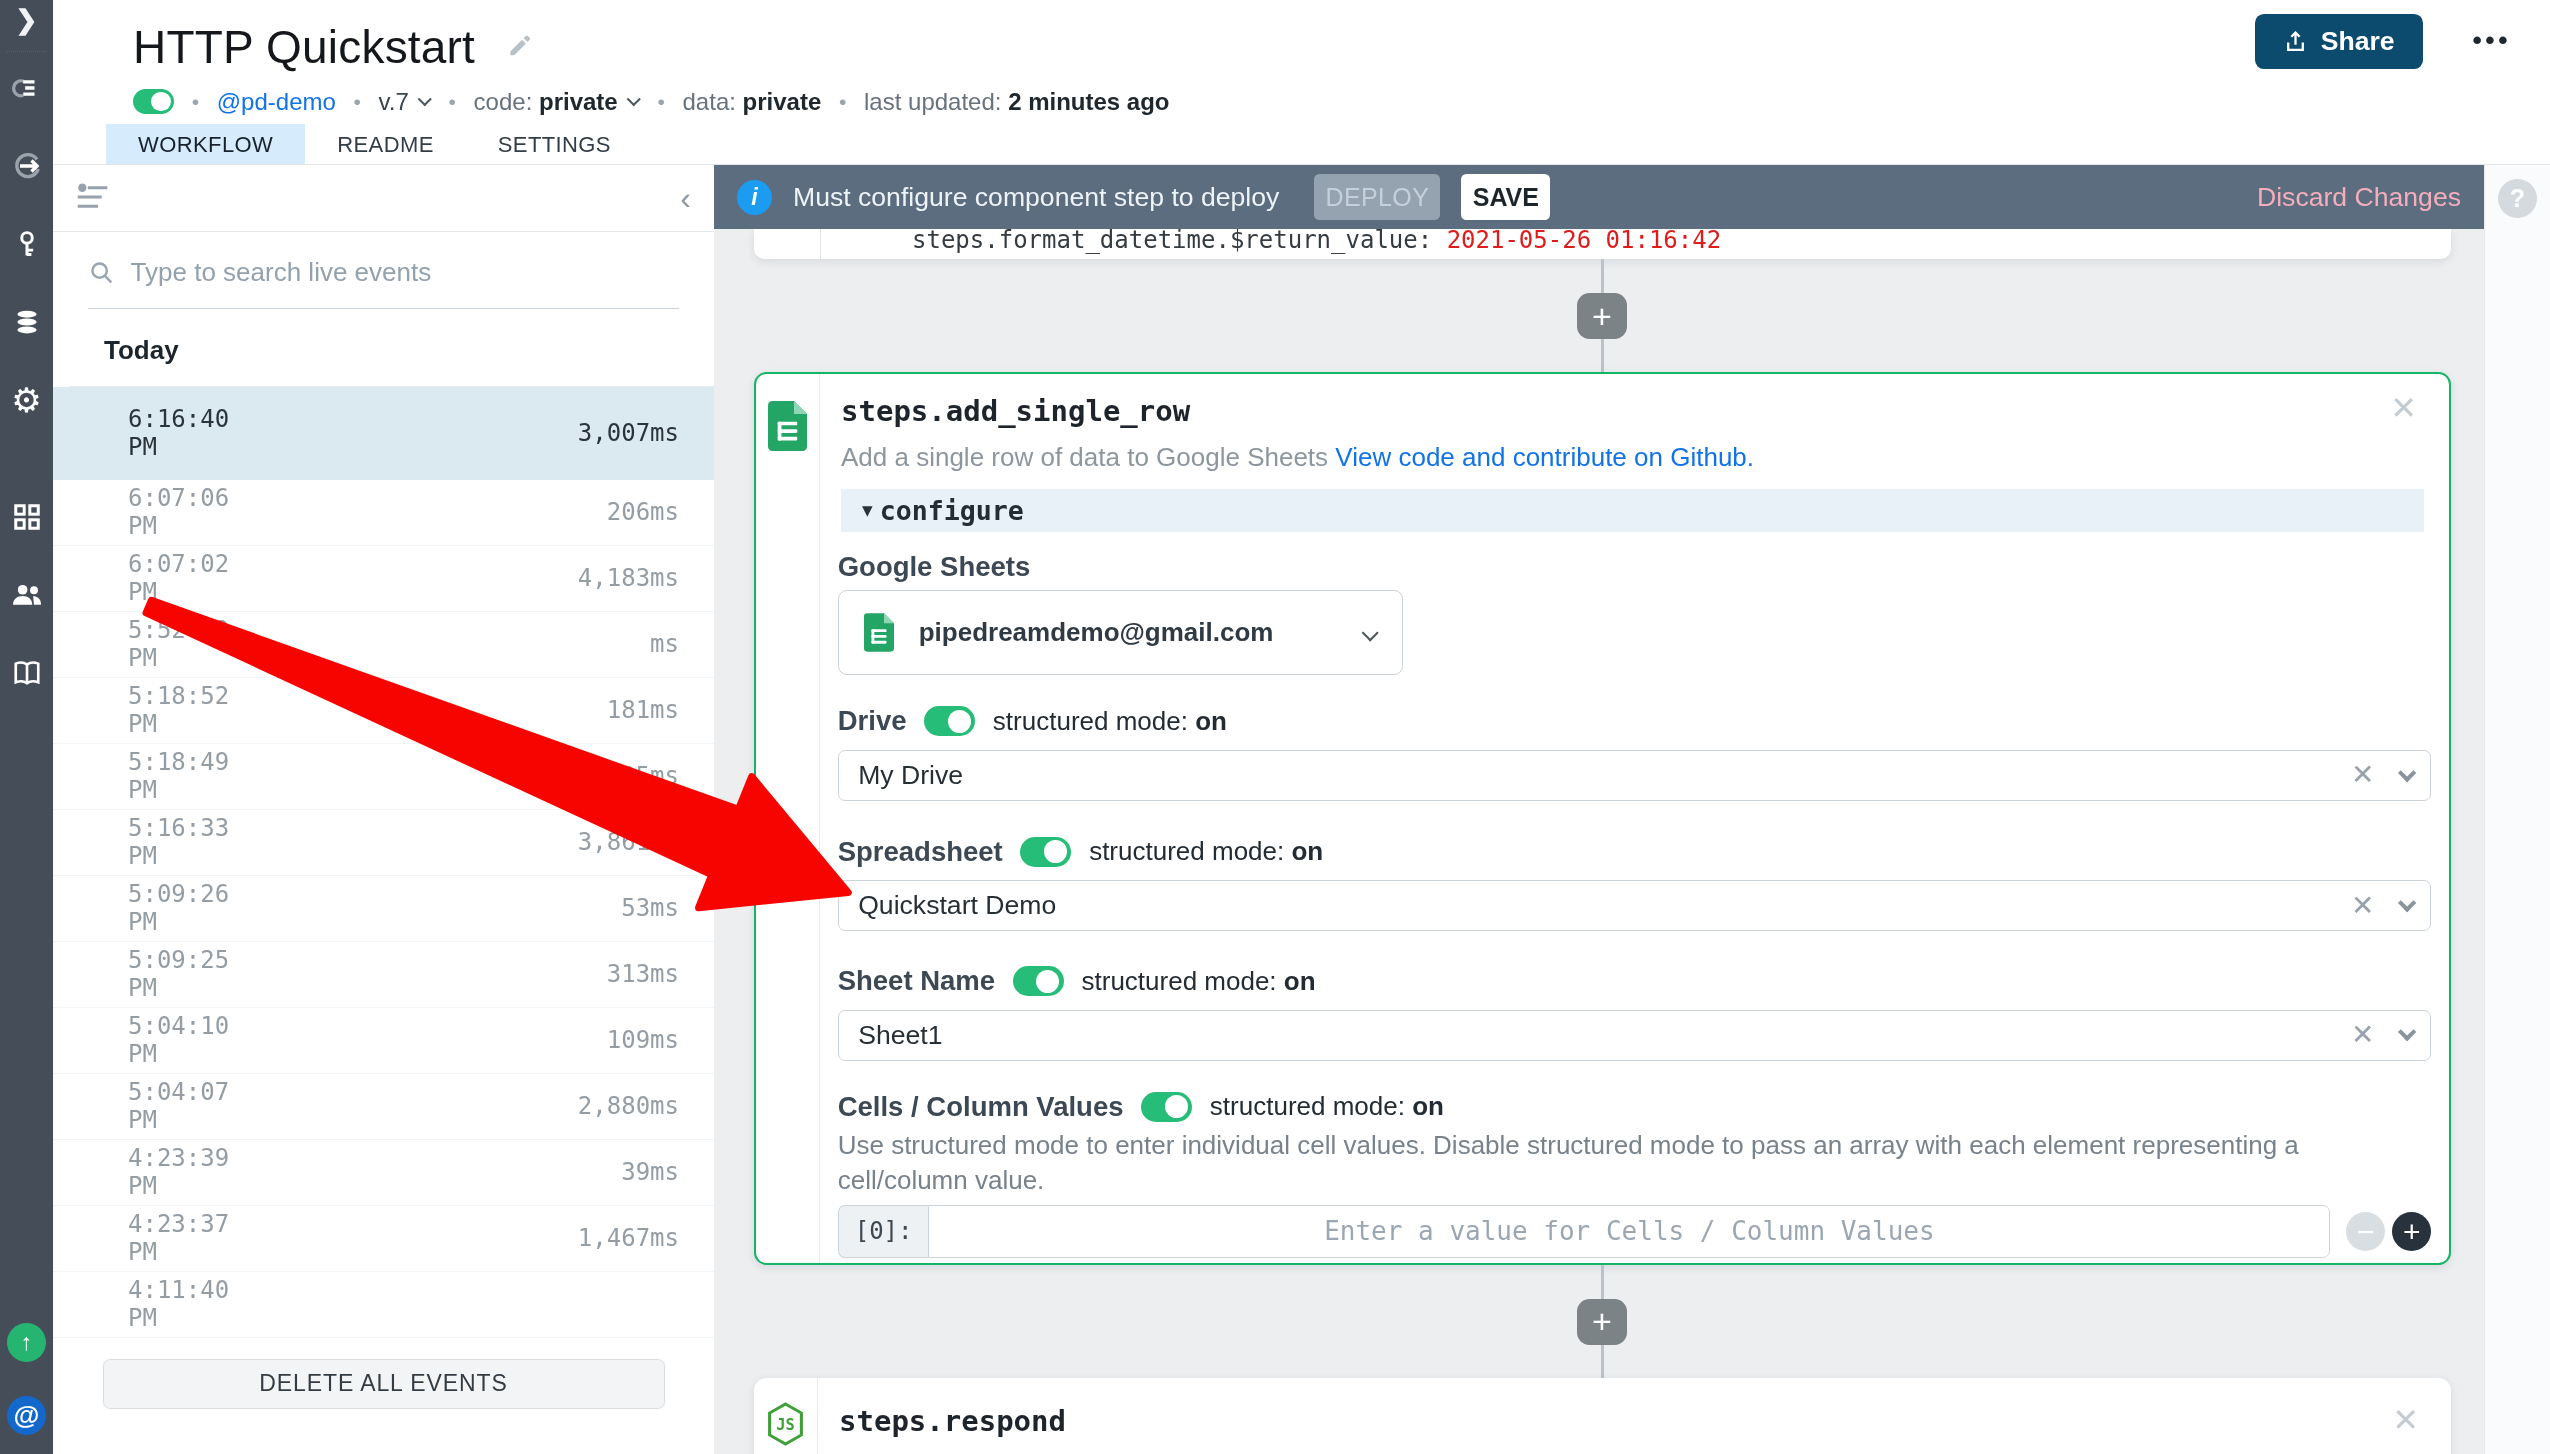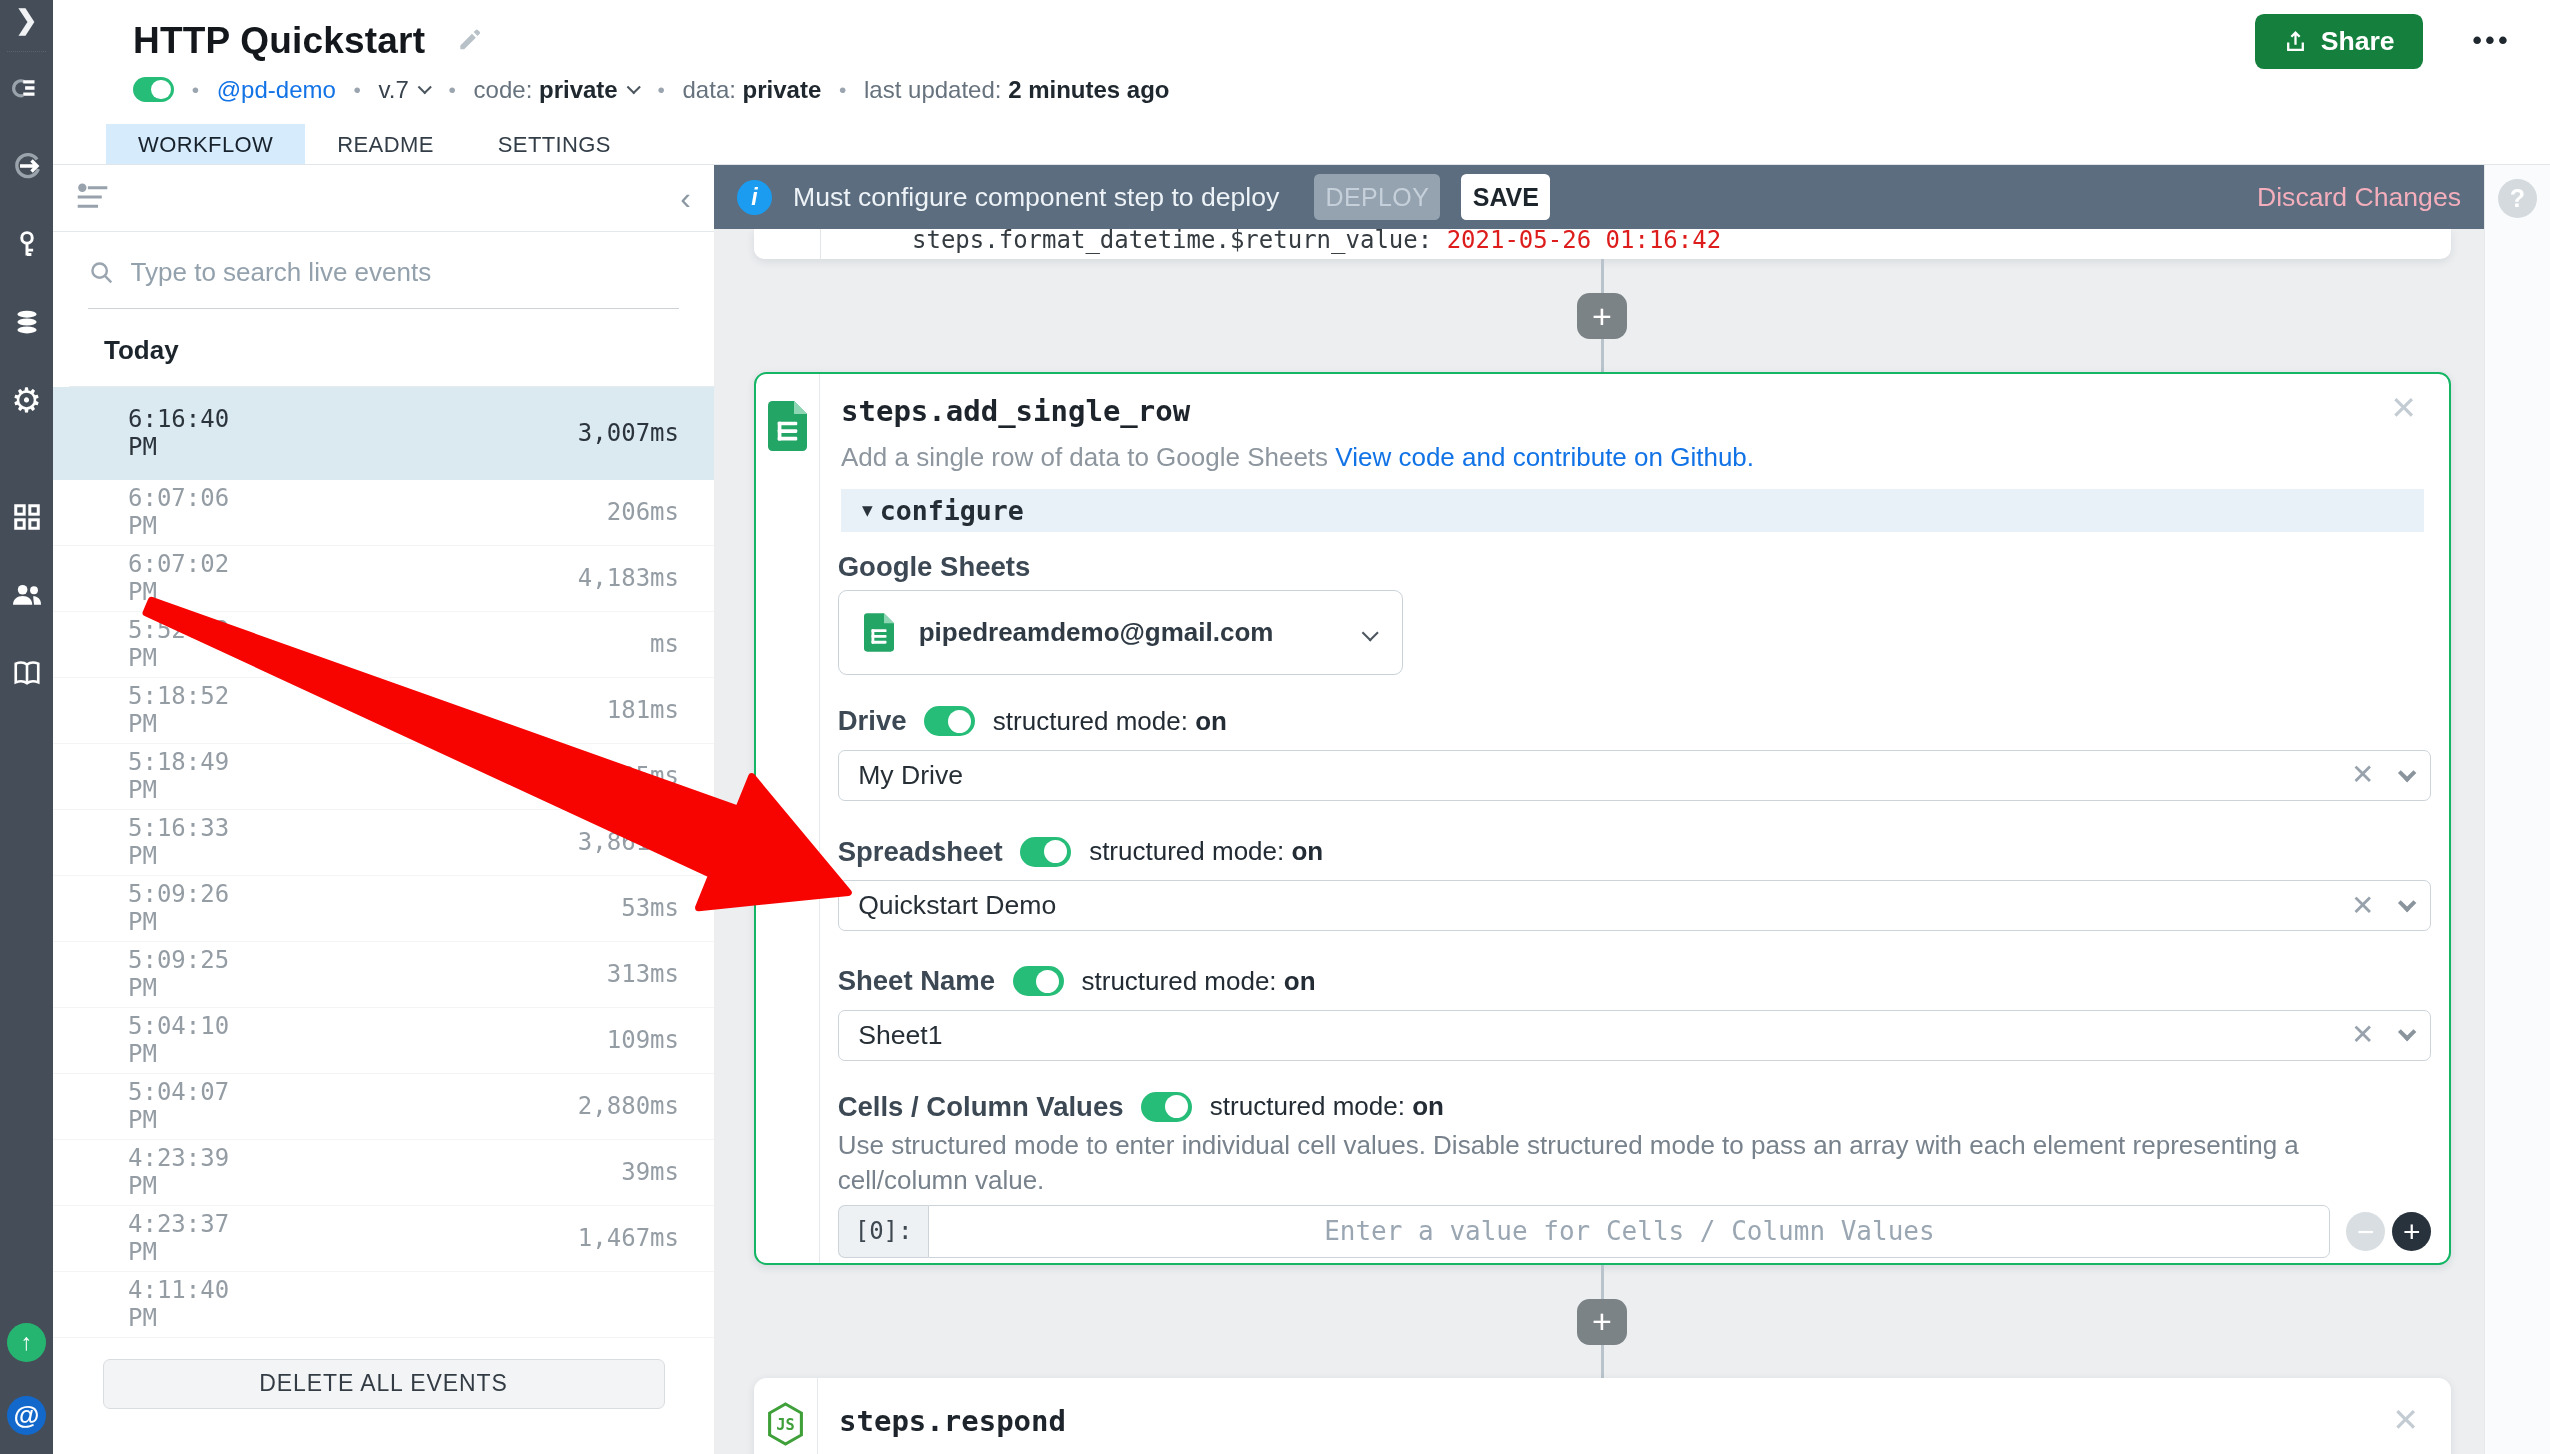--- a/index.html
+++ b/index.html
@@ -17,34 +17,34 @@
   .circle-btn { width:39px; height:39px; border-radius:50%; display:flex; align-items:center; justify-content:center; color:#fff; font-weight:bold; }
   .deploy-dot { background:#25b570; font-size:23px; margin-bottom:34px; }
   .mention-dot { background:#1268cb; font-size:26.6px; margin-bottom:19.5px; }
   .rail svg { display:block; }
   .rail .ritem + .ritem { margin-top:39px; }
 
   
   .content { position:absolute; left:53px; top:0; width:2497px; height:1454px; }
   .topbar { position:relative; height:124px; background:#fff; }
   .title-row { display:flex; align-items:center; padding:19.5px 0 0 80px; }
-  .page-title { font-size:37px; font-weight:bold; color:#14181c; letter-spacing:0.2px; }
+  .page-title { font-size:46px; font-weight:normal; color:#14181c; letter-spacing:0.2px; }
   .pencil { margin-left:32px; }
   .meta-row { display:flex; align-items:center; padding:14px 0 0 80px; font-size:24px; color:#36414b; }
   .meta-row .dot { color:#9aa5af; font-size:21px; margin:0 17.7px; }
   .toggle { position:relative; display:inline-block; background:#26bd78; border-radius:15px; }
   .toggle.sm { width:41px; height:25px; }
   .toggle.sm::after { content:''; position:absolute; right:3.5px; top:2.7px; width:19.5px; height:19.5px; border-radius:50%; background:#fff; }
   .toggle.md { width:51px; height:30px; }
   .toggle.md::after { content:''; position:absolute; right:4.4px; top:3.5px; width:23px; height:23px; border-radius:50%; background:#fff; }
   .link-blue { color:#1273e6; }
   .meta-label { color:#66727d; }
   .meta-val { color:#20282f; font-weight:bold; }
   .chev-sm { display:inline-block; width:9.7px; height:9.7px; border-right:2.7px solid #4c565f; border-bottom:2.7px solid #4c565f; transform:rotate(45deg) translateY(-2.7px); margin:0 3.5px 3.5px 8.9px; }
-  .share-btn { position:absolute; right:127px; top:14px; width:168px; height:55px; background:#15803d; border:none; border-radius:8.9px; color:#fff; font-size:26.6px; font-weight:bold; display:flex; align-items:center; justify-content:center; gap:12.4px; cursor:pointer; font-family:inherit; }
+  .share-btn { position:absolute; right:127px; top:14px; width:168px; height:55px; background:#0c4a6e; border:none; border-radius:8.9px; color:#fff; font-size:26.6px; font-weight:bold; display:flex; align-items:center; justify-content:center; gap:12.4px; cursor:pointer; font-family:inherit; }
   .kebab { position:absolute; right:39px; top:25px; font-size:26.6px; letter-spacing:3.5px; color:#20282f; font-weight:bold; }
 
   
   .tabbar { height:41px; border-bottom:0.9px solid #e2e6e9; padding-left:53px; display:flex; background:#fff; }
   .tab { font-size:22px; letter-spacing:0.4px; color:#323d47; padding:0 32px; line-height:41px; cursor:pointer; }
   .tab.active { background:#d6ecfd; color:#18222c; }
 
   
   .workspace { position:absolute; top:165px; left:0; width:2497px; height:1289px; display:flex; overflow:hidden; }
 

